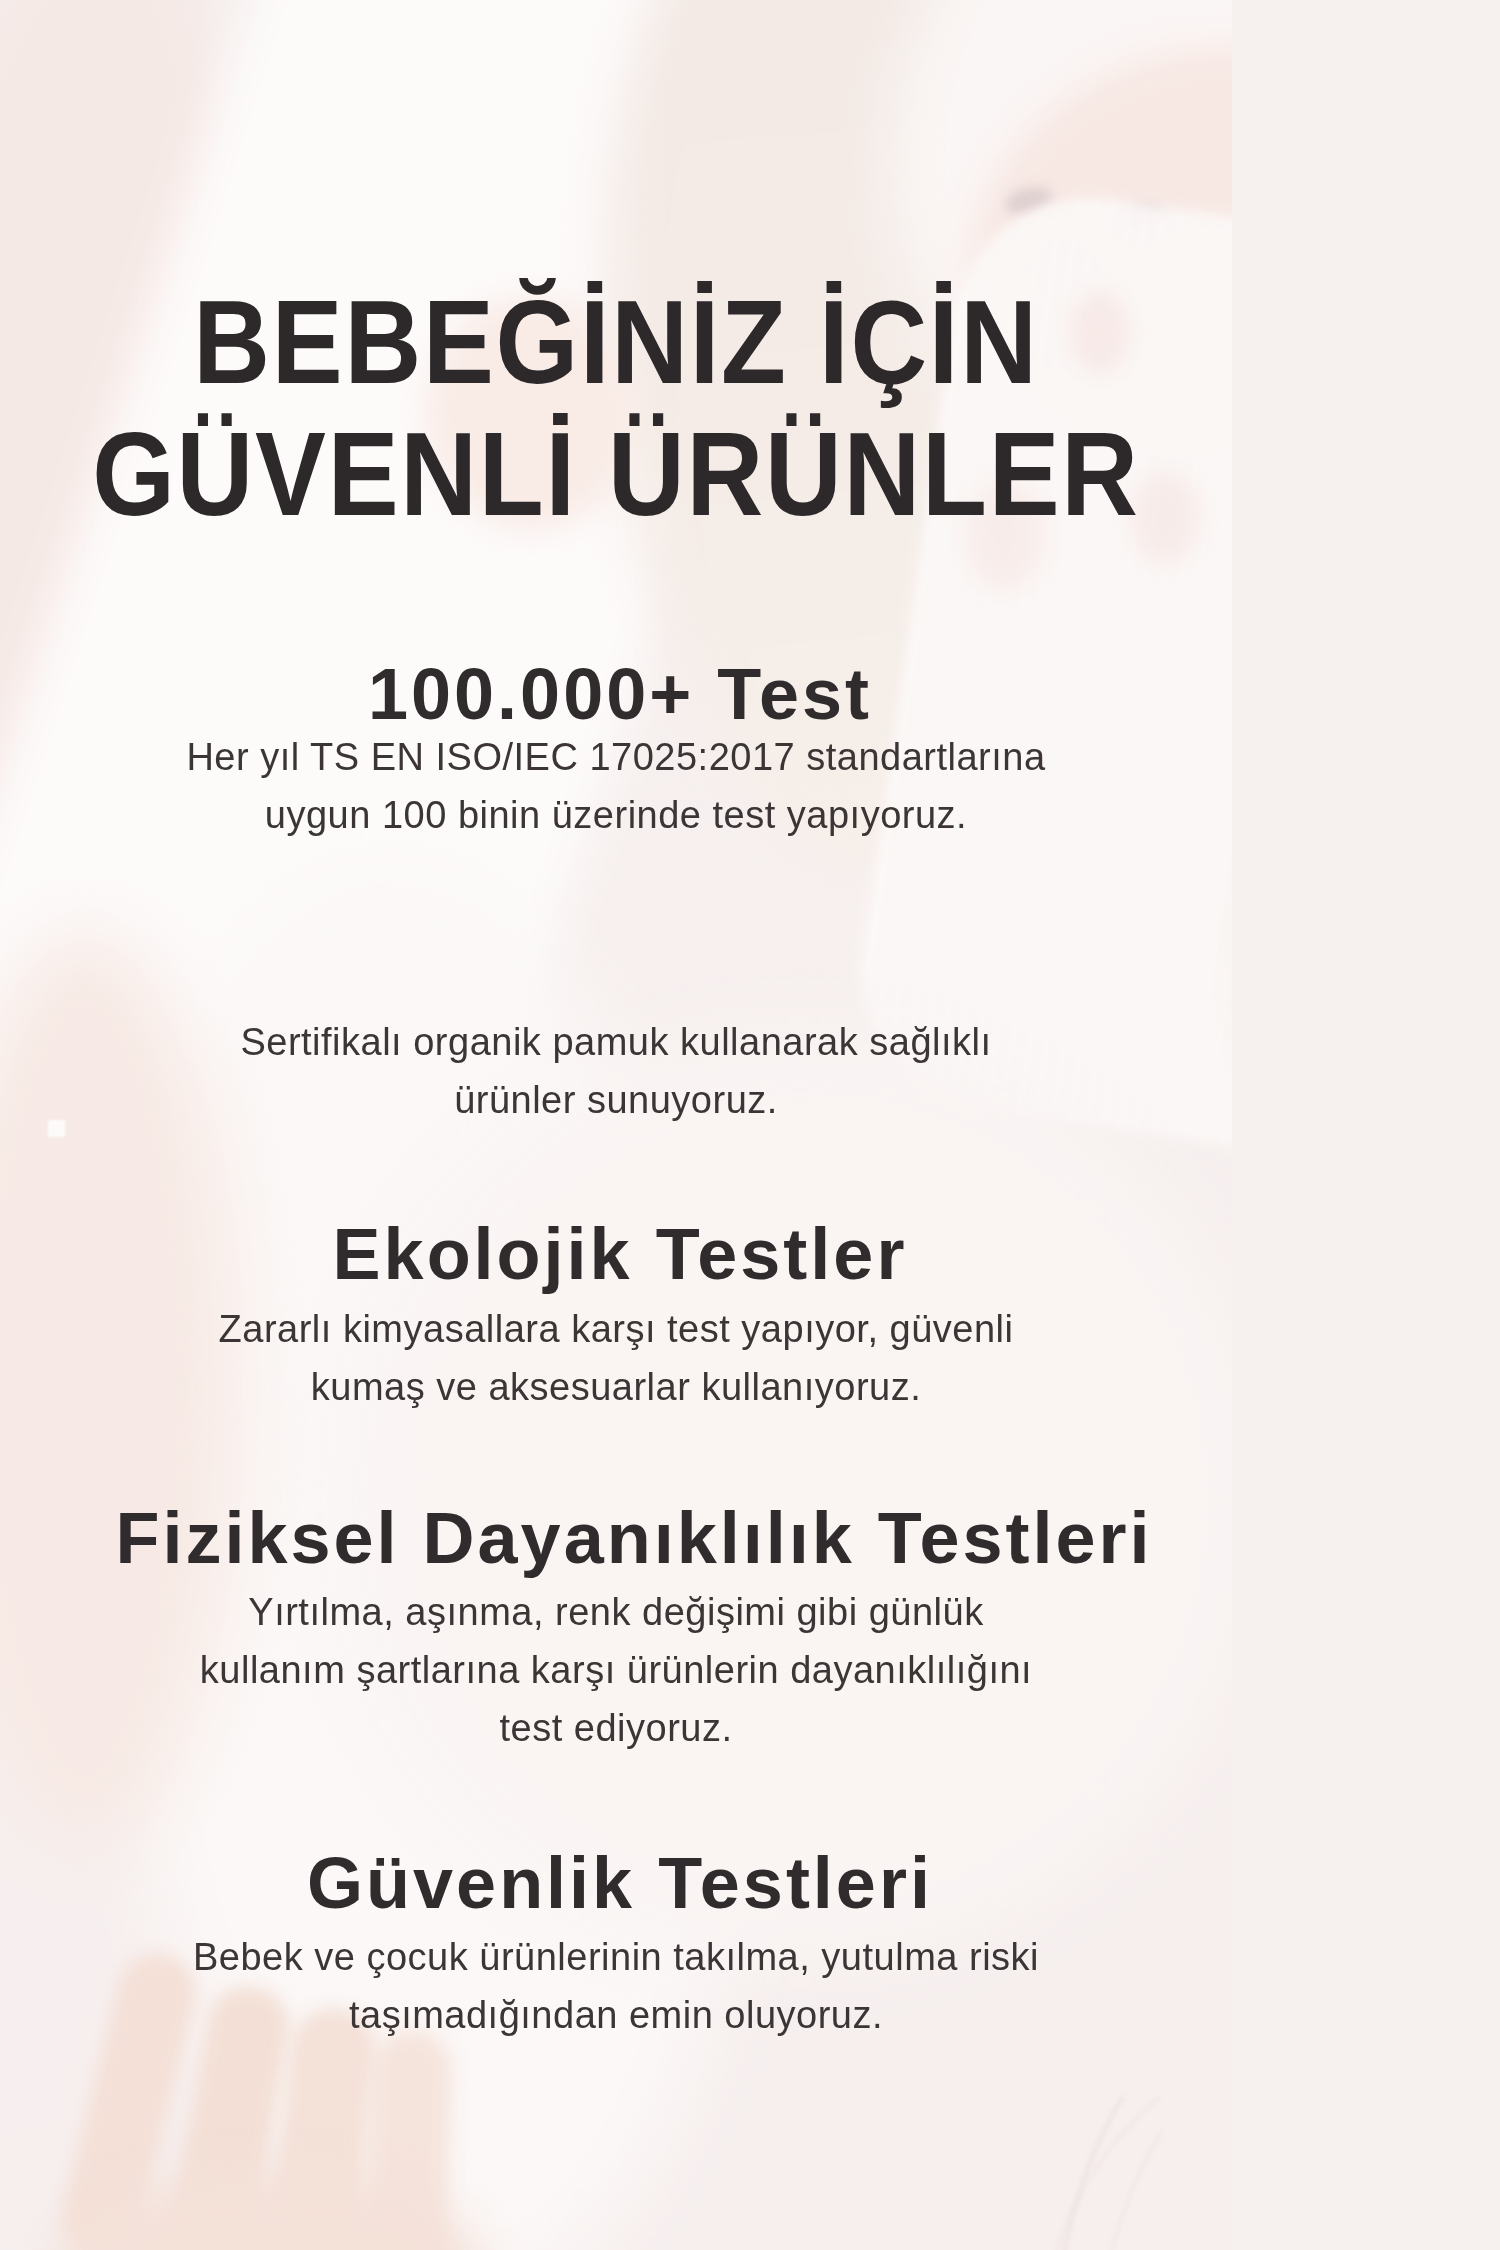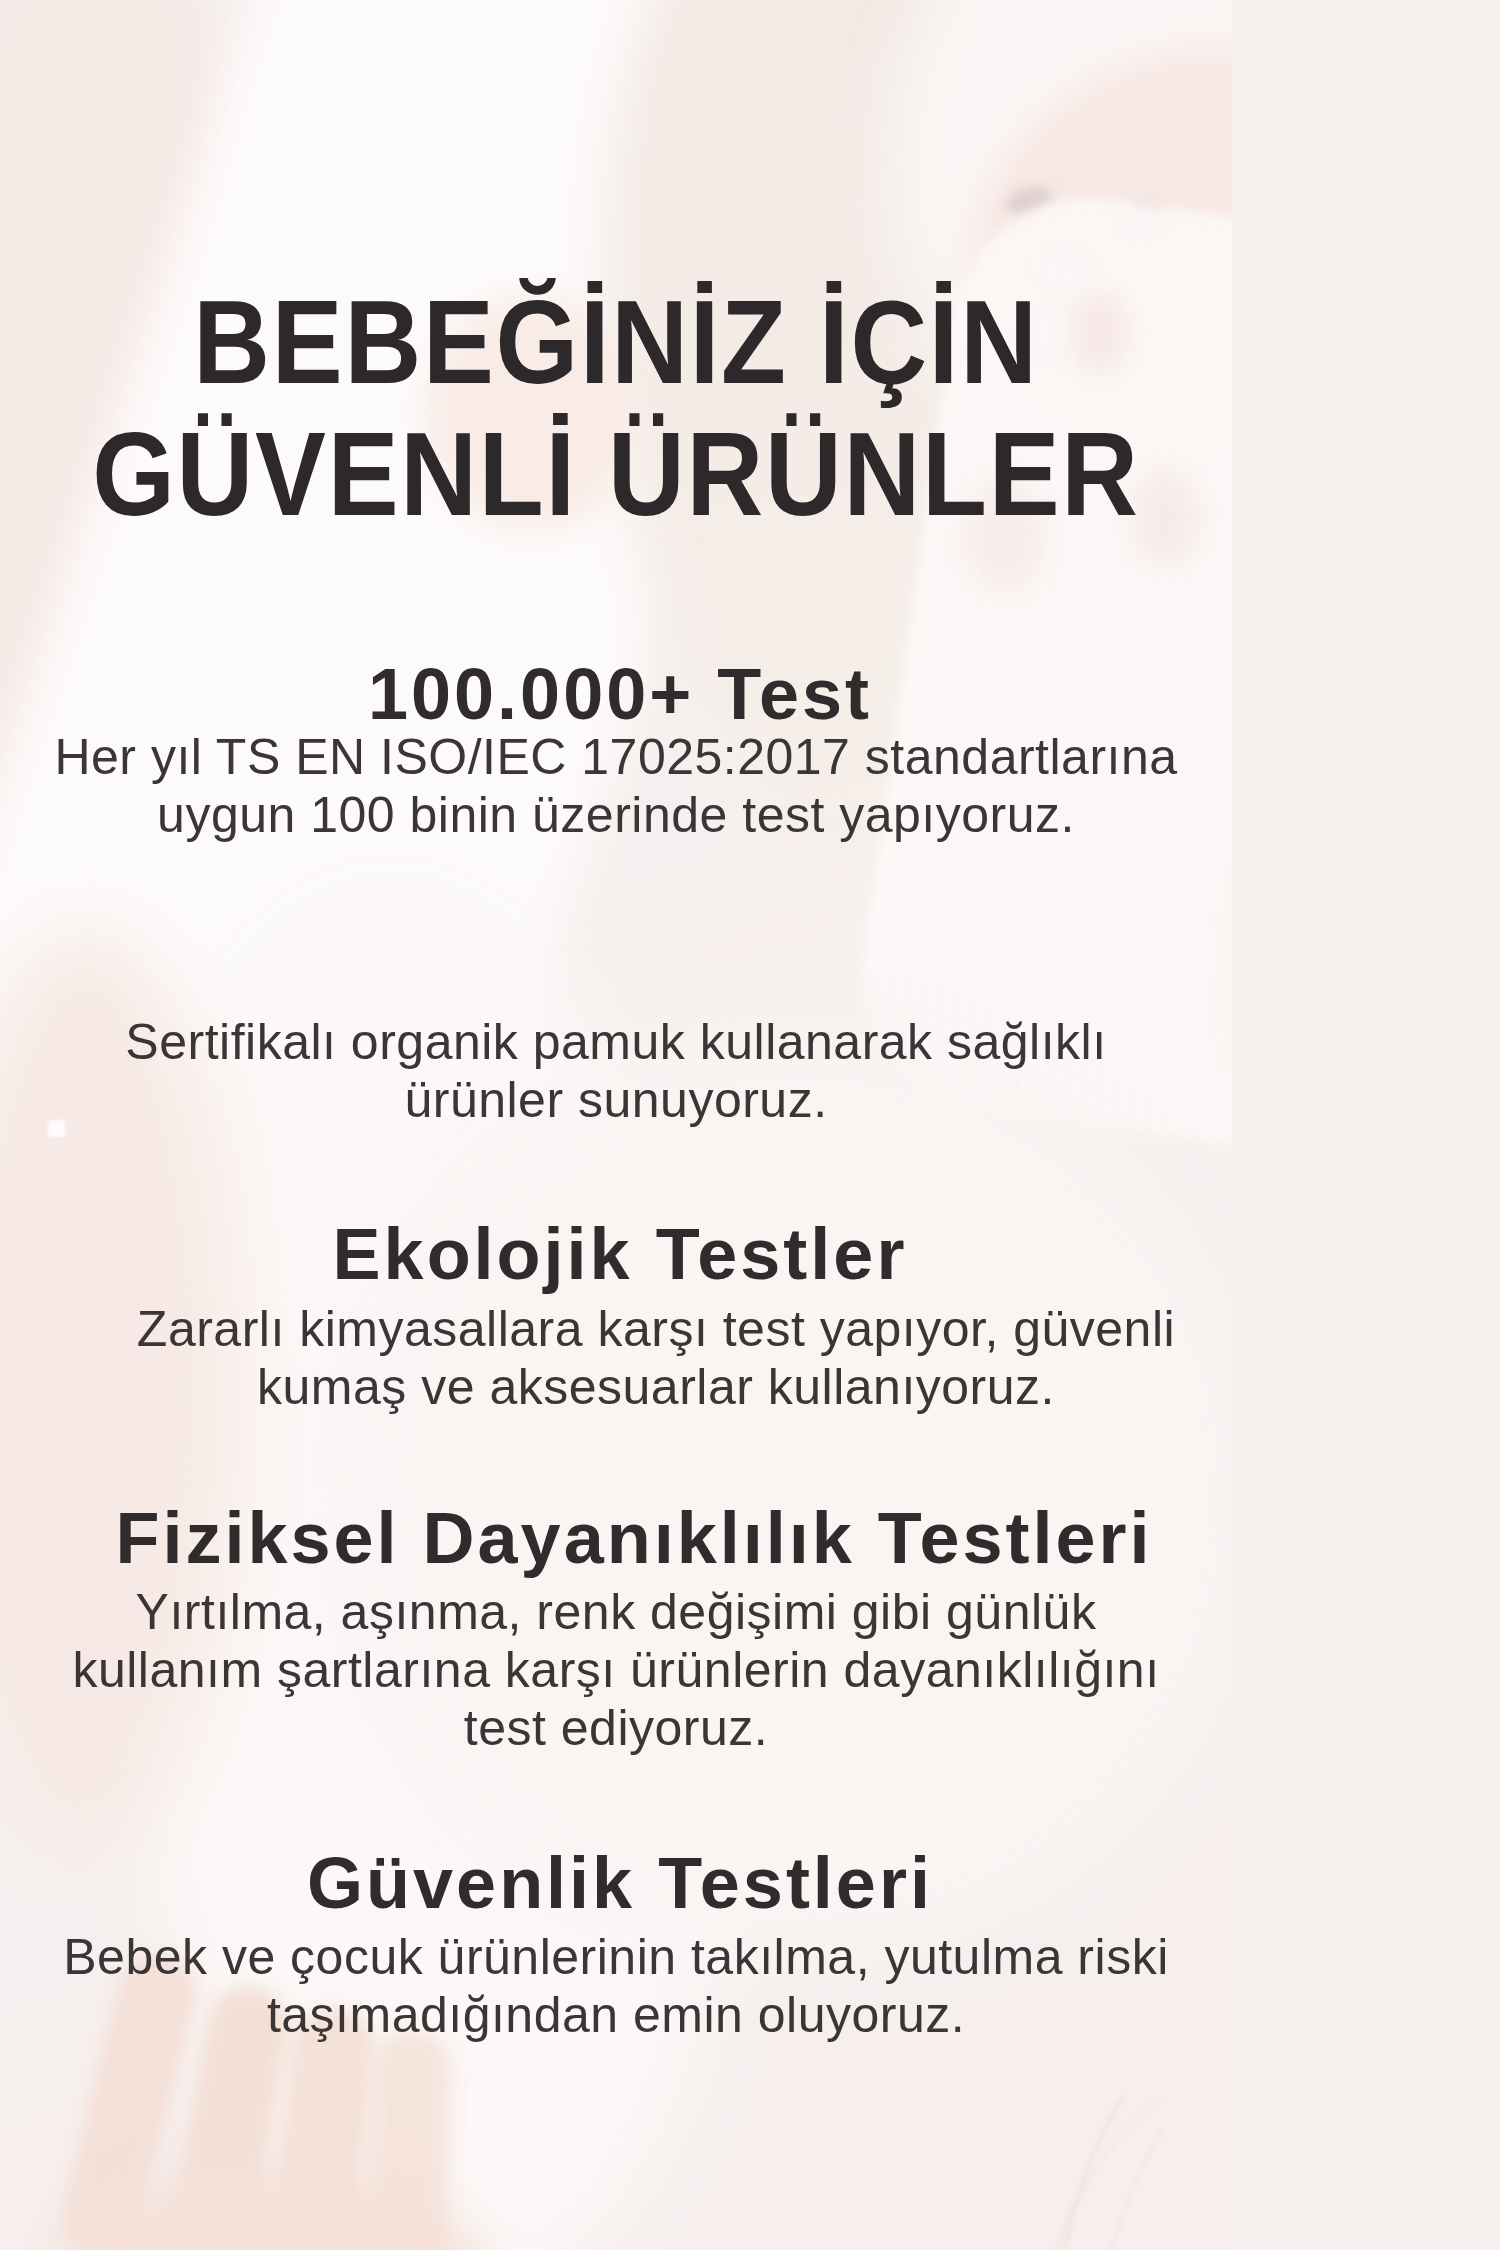--- a/index.html
+++ b/index.html
@@ -56,28 +56,28 @@
     transform:scaleX(0.9);transform-origin:50% 0;
     white-space:pre-line;margin:0;
   }
   .sec-head{
     font-size:72px;line-height:100px;font-weight:bold;
     letter-spacing:3px;
     color:var(--heading-color,#302b2c);
     margin:4px;white-space:nowrap;
   }
   .sec-body{
-    font-size:50px;line-height:58px;font-weight:normal;
+    font-size:38px;line-height:58px;font-weight:normal;
     letter-spacing:0.5px;
     color:var(--body-color,#3b3536);
     margin:0;white-space:pre-line;
   }
   .top-s0h{top:640px;} .top-s0b{top:728px;}
   .top-s1h{top:910px;} .top-s1b{top:1013px;}
-  .top-s2h{top:1200px;} .top-s2b{top:1300px;margin-left:40px;}
+  .top-s2h{top:1200px;} .top-s2b{top:1300px;}
   .top-s3h{top:1484px;padding-left:14px;} .top-s3b{top:1583px;}
   .top-s4h{top:1829px;} .top-s4b{top:1928px;}
 </style>
 </head>
 <body style="background: rgb(246, 240, 239);">
 
 <div class="canvas">
 
   <div class="bg" aria-hidden="true">
     <div class="shape mother-shoulder"></div>

